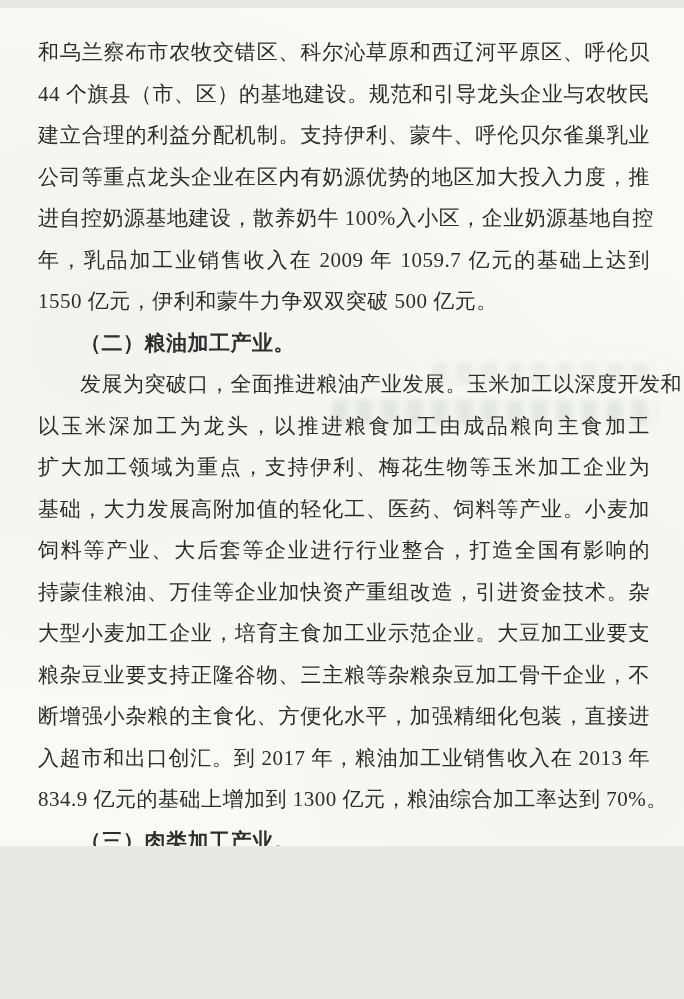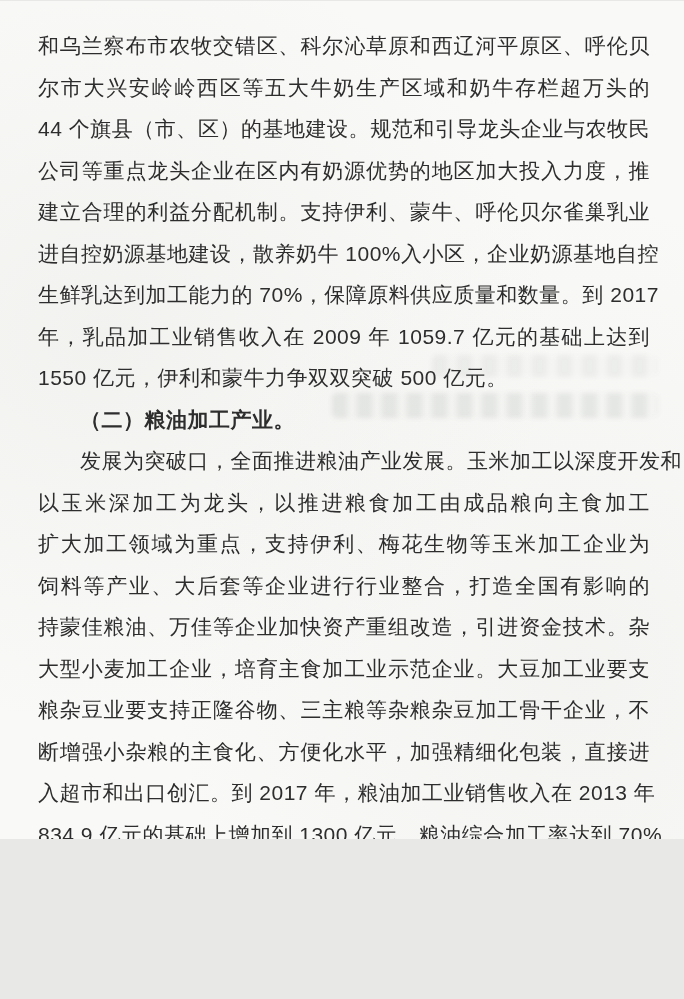--- a/index.html
+++ b/index.html
@@ -4,24 +4,24 @@
 <style>
   html, body {
     margin: 0;
     padding: 0;
     background: #e8e8e6;
   }
   .page {
     position: relative;
     width: 684px;
     height: 838px;
-    margin: 1px auto;
+    margin: 8px auto;
     background: var(--paper-color, #f9f9f7);
     overflow: hidden;
-    font-family: Liberation Sans, sans-serif;
+    font-family: Liberation Serif, serif;
     color: var(--ink-color, #2d2d2d);
   }
   
   .page::before {
     content: "";
     position: absolute;
     inset: 0;
     background:
       radial-gradient(ellipse at 15% 40%, rgba(180,180,175,0.10), transparent 55%),
       radial-gradient(ellipse at 85% 80%, rgba(180,180,175,0.08), transparent 50%);
@@ -81,36 +81,35 @@
   .smudge-4 { left: 300px; top: 920px; width: 280px; height: 18px; opacity: 0.35; }
 </style>
 </head>
 <body>
 
 <div class="page">
 
   <div class="content" id="doc-content">
       <div class="block-paragraph">
         <div class="line">和乌兰察布市农牧交错区、科尔沁草原和西辽河平原区、呼伦贝</div>
-        <div class="line">尔市大兴安岭岭西区等五大牛奶生产区域和奶牛存栏超万头的</div>
         <div class="line">44 个旗县（市、区）的基地建设。规范和引导龙头企业与农牧民</div>
+        <div class="line">建立合理的利益分配机制。支持伊利、蒙牛、呼伦贝尔雀巢乳业</div>
         <div class="line">公司等重点龙头企业在区内有奶源优势的地区加大投入力度，推</div>
-        <div class="line">建立合理的利益分配机制。支持伊利、蒙牛、呼伦贝尔雀巢乳业</div>
         <div class="line">进自控奶源基地建设，散养奶牛 100%入小区，企业奶源基地自控</div>
-        <div class="line">生鲜乳达到加工能力的 70%，保障原料供应质量和数量。到 2017</div>
         <div class="line">年，乳品加工业销售收入在 2009 年 1059.7 亿元的基础上达到</div>
         <div class="line last-line">1550 亿元，伊利和蒙牛力争双双突破 500 亿元。</div>
       </div>
       <div class="block-heading">
         <div class="line last-line">（二）粮油加工产业。</div>
       </div>
       <div class="block-paragraph indent-first">
         <div class="line">发展为突破口，全面推进粮油产业发展。玉米加工以深度开发和</div>
         <div class="line">以玉米深加工为龙头，以推进粮食加工由成品粮向主食加工</div>
         <div class="line">扩大加工领域为重点，支持伊利、梅花生物等玉米加工企业为</div>
+        <div class="line">基础，大力发展高附加值的轻化工、医药、饲料等产业。小麦加</div>
         <div class="line">饲料等产业、大后套等企业进行行业整合，打造全国有影响的</div>
         <div class="line">持蒙佳粮油、万佳等企业加快资产重组改造，引进资金技术。杂</div>
         <div class="line">大型小麦加工企业，培育主食加工业示范企业。大豆加工业要支</div>
         <div class="line">粮杂豆业要支持正隆谷物、三主粮等杂粮杂豆加工骨干企业，不</div>
         <div class="line">断增强小杂粮的主食化、方便化水平，加强精细化包装，直接进</div>
         <div class="line">入超市和出口创汇。到 2017 年，粮油加工业销售收入在 2013 年</div>
         <div class="line last-line">834.9 亿元的基础上增加到 1300 亿元，粮油综合加工率达到 70%。</div>
       </div>
       <div class="block-heading">
         <div class="line last-line">（三）肉类加工产业。</div>

